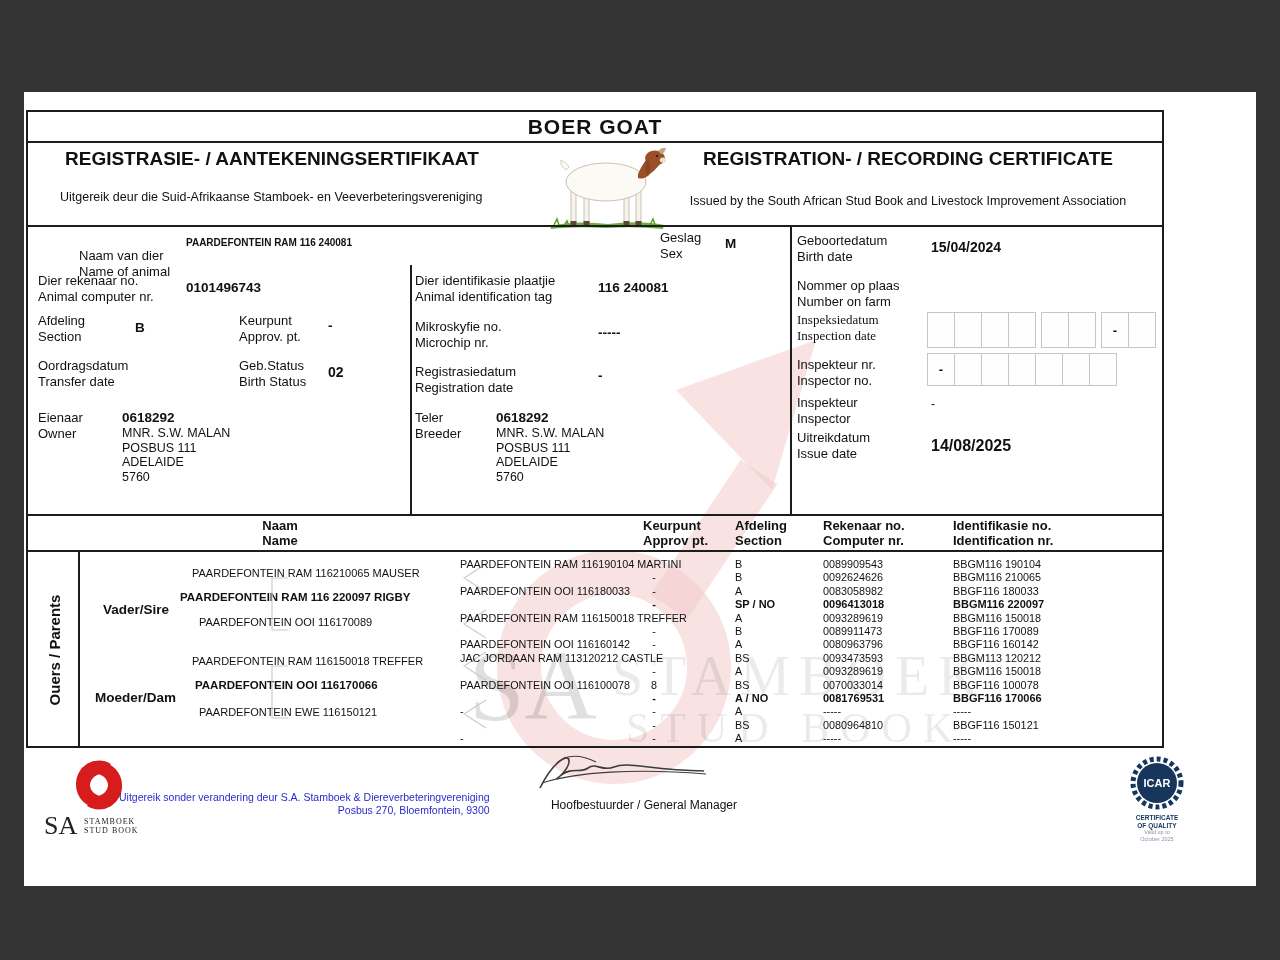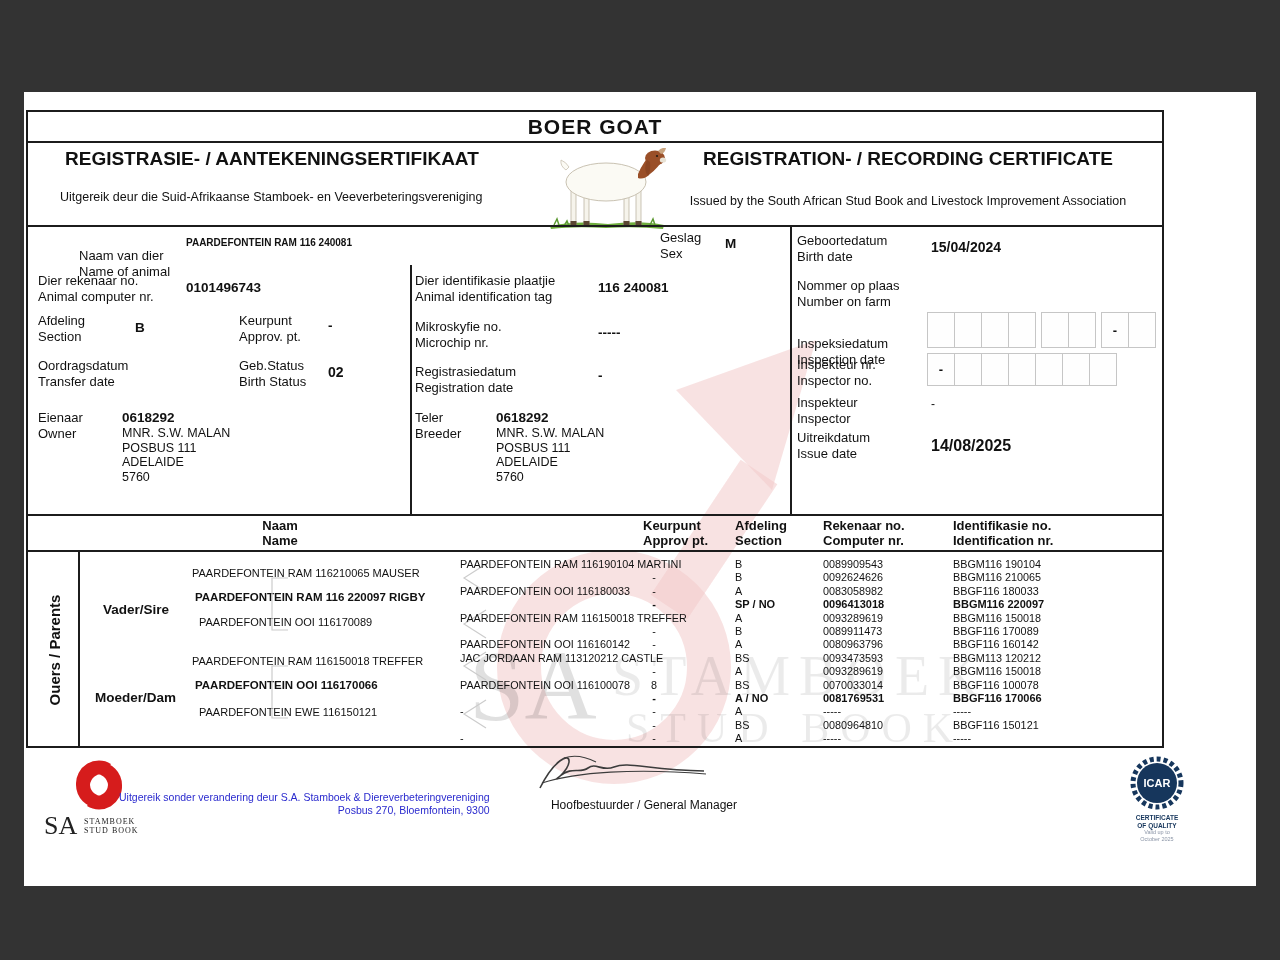--- a/index.html
+++ b/index.html
@@ -173,21 +173,21 @@
       <span>Geboortedatum</span>
       <span>Birth date</span>
     </div>
     <div class="abs val" style="left:903px;top:127px;font-size:14px;">15/04/2024</div>
 
     <div class="abs lbl" style="left:769px;top:166px;">
       <span>Nommer op plaas</span>
       <span>Number on farm</span>
     </div>
 
-    <div class="abs lbl" style="left:769px;top:224px;">
+    <div class="abs lbl" style="left:769px;top:200px;font-family:Liberation Serif, serif;">
       <span>Inspeksiedatum</span>
       <span>Inspection date</span>
     </div>
     <div class="cells" style="left:900px;top:200px;">
       <span class="cell"></span>
         <span class="cell"></span>
         <span class="cell"></span>
         <span class="cell"></span>
     </div>
     <div class="cells" style="left:1014px;top:200px;">
@@ -246,21 +246,21 @@
       <span>Identifikasie no.</span>
       <span>Identification nr.</span>
     </div>
     <div class="hline" style="left:0;top:438px;width:100%;"></div>
     <div class="vline" style="left:50px;top:438px;height:196px;"></div>
 
     <div class="abs rot tlabel" style="left:-52px;top:528px;width:160px;height:20px;text-align:center;font-size:15px;">Ouers / Parents</div>
 
     <div class="abs tlabel" style="left:75px;top:490px;">Vader/Sire</div>
     <div class="abs tname" style="left:164px;top:455px;">PAARDEFONTEIN RAM 116210065 MAUSER</div>
-    <div class="abs tname b" style="left:167px;top:479px;text-align:right;">PAARDEFONTEIN RAM 116 220097 RIGBY</div>
+    <div class="abs tname b" style="left:152px;top:479px;text-align:right;">PAARDEFONTEIN RAM 116 220097 RIGBY</div>
     <div class="abs tname" style="left:171px;top:504px;">PAARDEFONTEIN OOI 116170089</div>
     <div class="abs tlabel" style="left:67px;top:578px;">Moeder/Dam</div>
     <div class="abs tname" style="left:164px;top:543px;">PAARDEFONTEIN RAM 116150018 TREFFER</div>
     <div class="abs tname b" style="left:167px;top:567px;">PAARDEFONTEIN OOI 116170066</div>
     <div class="abs tname" style="left:171px;top:594px;">PAARDEFONTEIN EWE 116150121</div>
 
     <svg class="abs" style="left:140px;top:440px;" width="330" height="194" viewBox="0 0 330 194">
       <g stroke="#cccccc" stroke-width="1.2" fill="none">
         <path d="M120,26 H104 V78 H120"></path>
         <path d="M120,114 H104 V166 H120"></path>

